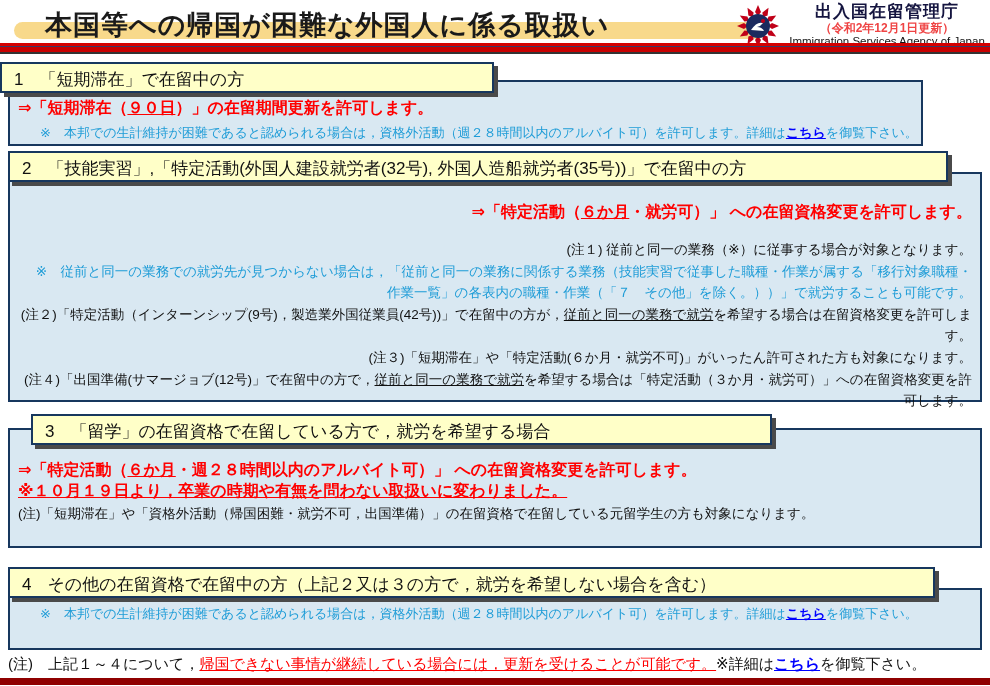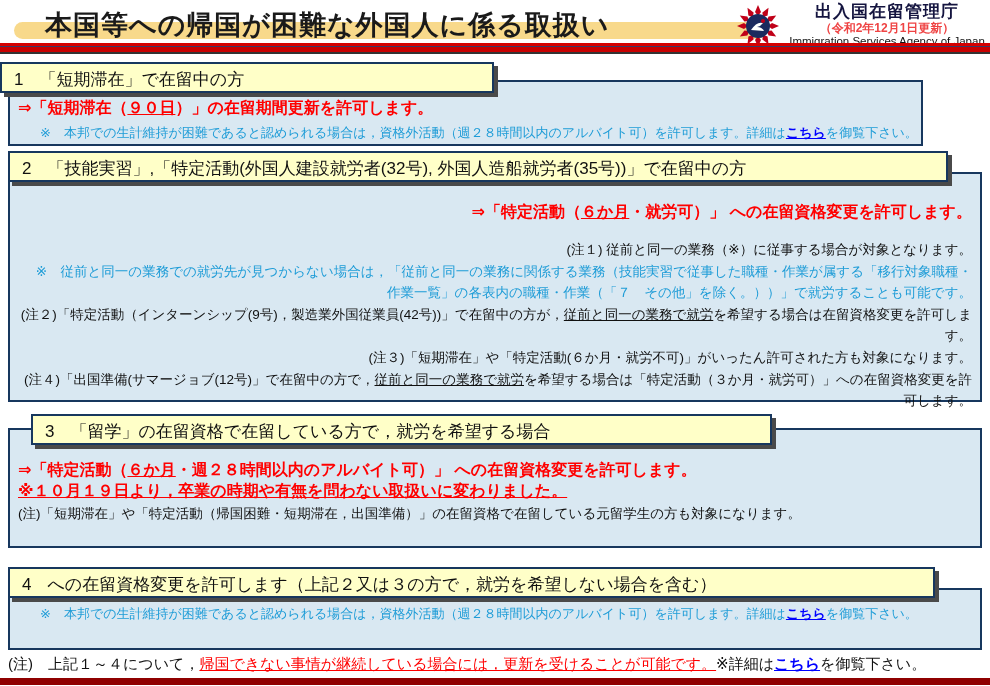--- a/index.html
+++ b/index.html
@@ -133,25 +133,25 @@
   </div>
 
   <div class="yhead s3-head">
     <span class="num">3</span><span>「留学」の在留資格で在留している方で，就労を希望する場合</span>
   </div>
   <div class="bluebox s3-box">
     <div class="arrow-line">
       <span>⇒「特定活動（</span><span class="em">６か月</span><span>・週２８時間以内のアルバイト可）」 への在留資格変更を許可します。</span>
     </div>
     <span class="highlight-red">※１０月１９日より，卒業の時期や有無を問わない取扱いに変わりました。</span>
-    <span class="note-black">(注)「短期滞在」や「特定活動（帰国困難・短期滞在，出国準備）」の在留資格で在留している元留学生の方も対象になります。</span>
+    <span class="note-black">(注)「短期滞在」や「資格外活動（帰国困難・就労不可，出国準備）」の在留資格で在留している元留学生の方も対象になります。</span>
   </div>
 
   <div class="yhead s4-head">
-    <span class="num">4</span><span>への在留資格変更を許可します（上記２又は３の方で，就労を希望しない場合を含む）</span>
+    <span class="num">4</span><span>その他の在留資格で在留中の方（上記２又は３の方で，就労を希望しない場合を含む）</span>
   </div>
   <div class="bluebox s4-box">
     <div class="blue-note">
       <span>※　本邦での生計維持が困難であると認められる場合は，資格外活動（週２８時間以内のアルバイト可）を許可します。詳細は</span><a class="link">こちら</a><span>を御覧下さい。</span>
     </div>
   </div>
 
   <div class="footer-note">
     <span>(注)　上記１～４について，</span><span class="fr">帰国できない事情が継続している場合には，更新を受けることが可能です。</span><span>※詳細は</span><a class="link">こちら</a><span>を御覧下さい。</span>
   </div>

